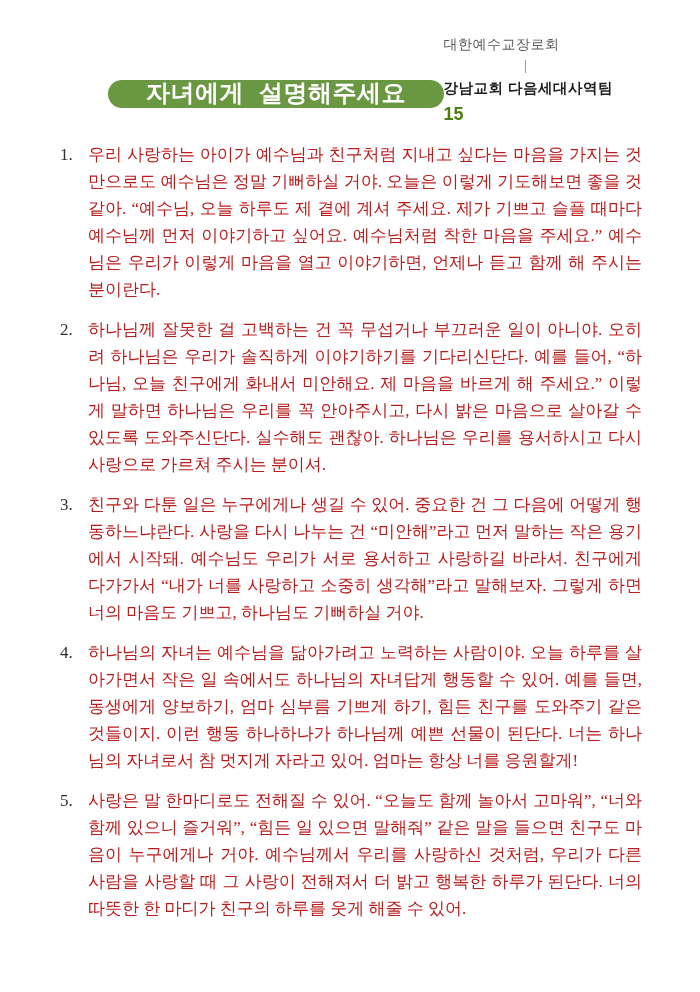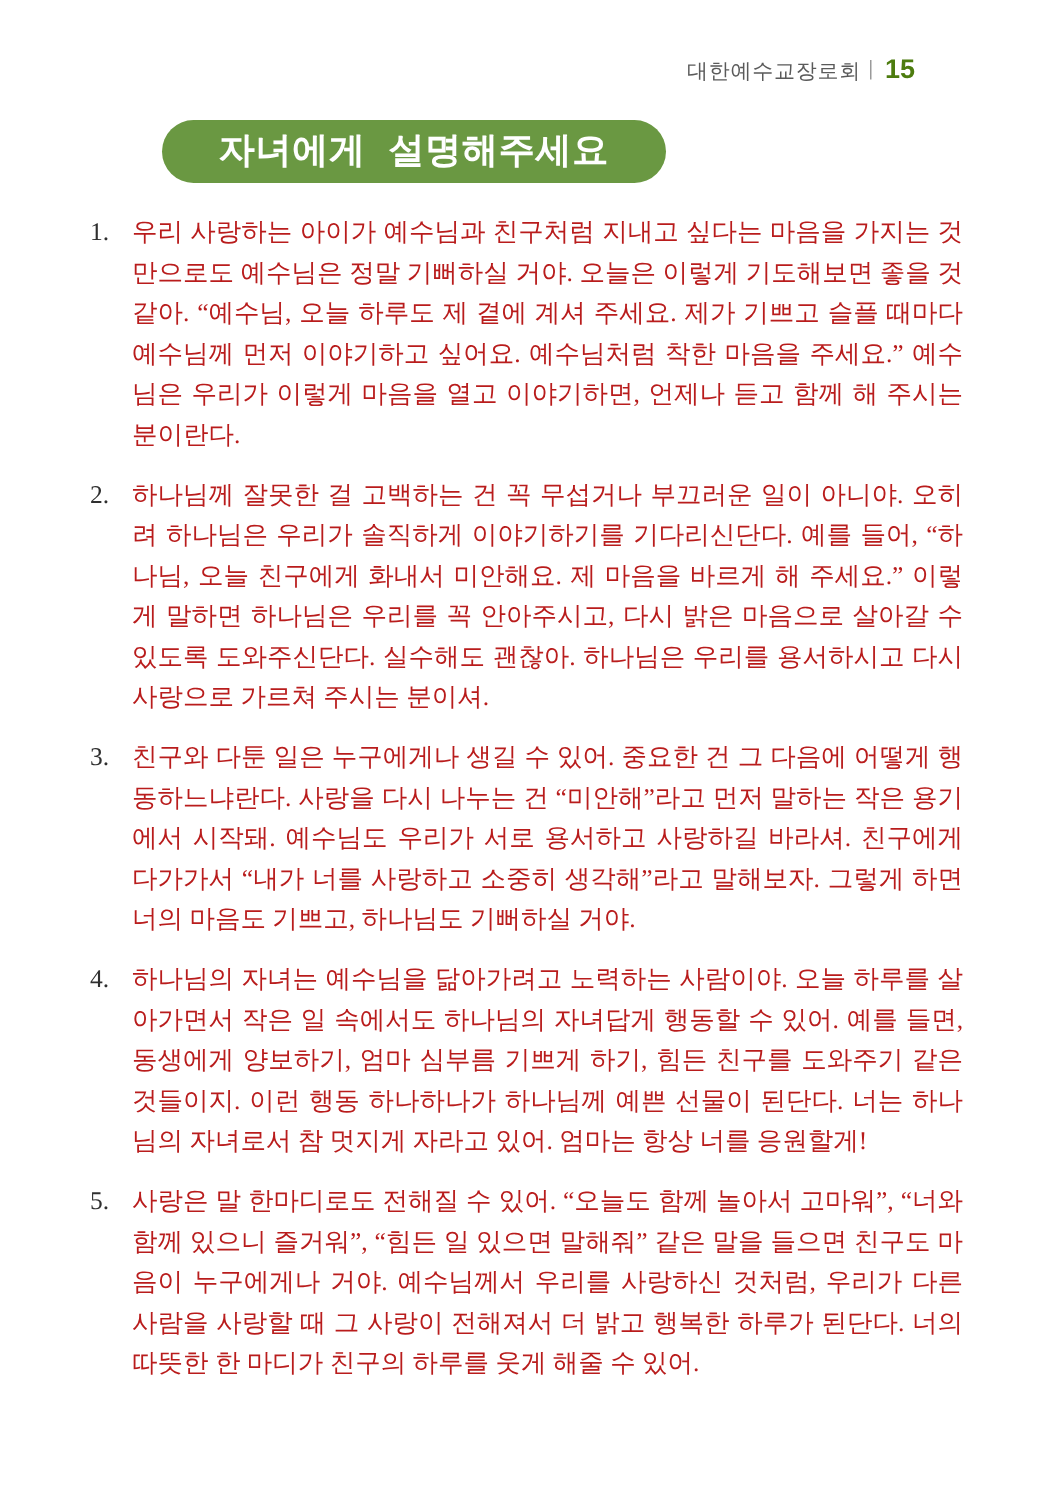--- a/index.html
+++ b/index.html
@@ -17,20 +17,21 @@
   }
   
   .header {
     position: absolute;
     top: 36px; right: 90px;
     display: flex;
     align-items: baseline;
     gap: 6px;
     font-family: "Liberation Sans", "DejaVu Sans", sans-serif;
     white-space: nowrap;
+    flex-direction: column;
   }
   .header-org {
     font-size: 14px;
     font-weight: 400;
     color: #5a5a5a;
     letter-spacing: 0.5px;
   }
   .header-divider {
     width: 1px; height: 13px;
     background: #9a9a9a;
@@ -45,21 +46,21 @@
   .header-page-number {
     font-size: 18px;
     font-weight: 700;
     color: #4d7c0f;
     margin-left: 3px;
   }
   
   .badge {
     position: absolute;
     top: 80px; left: 108px;
-    width: 336px; height: 42px;
+    width: 336px; height: 28px;
     background: #6a9842;
     border-radius: 24px;
     display: flex;
     align-items: center;
     justify-content: center;
     box-sizing: border-box;
   }
   .badge-label {
     color: #ffffff;
     font-family: "Liberation Sans", "DejaVu Sans", sans-serif;
@@ -96,20 +97,21 @@
   }
 </style>
 </head>
 <body>
 
 <div class="page">
 
   <div class="header">
     <span class="header-org">대한예수교장로회</span>
     <span class="header-divider"></span>
+    <span class="header-team">강남교회 다음세대사역팀</span>
     <span class="header-page-number">15</span>
   </div>
 
   <div class="badge">
     <span class="badge-label">자녀에게 설명해주세요</span>
   </div>
 
   <div class="content">
 
     <div class="item">

